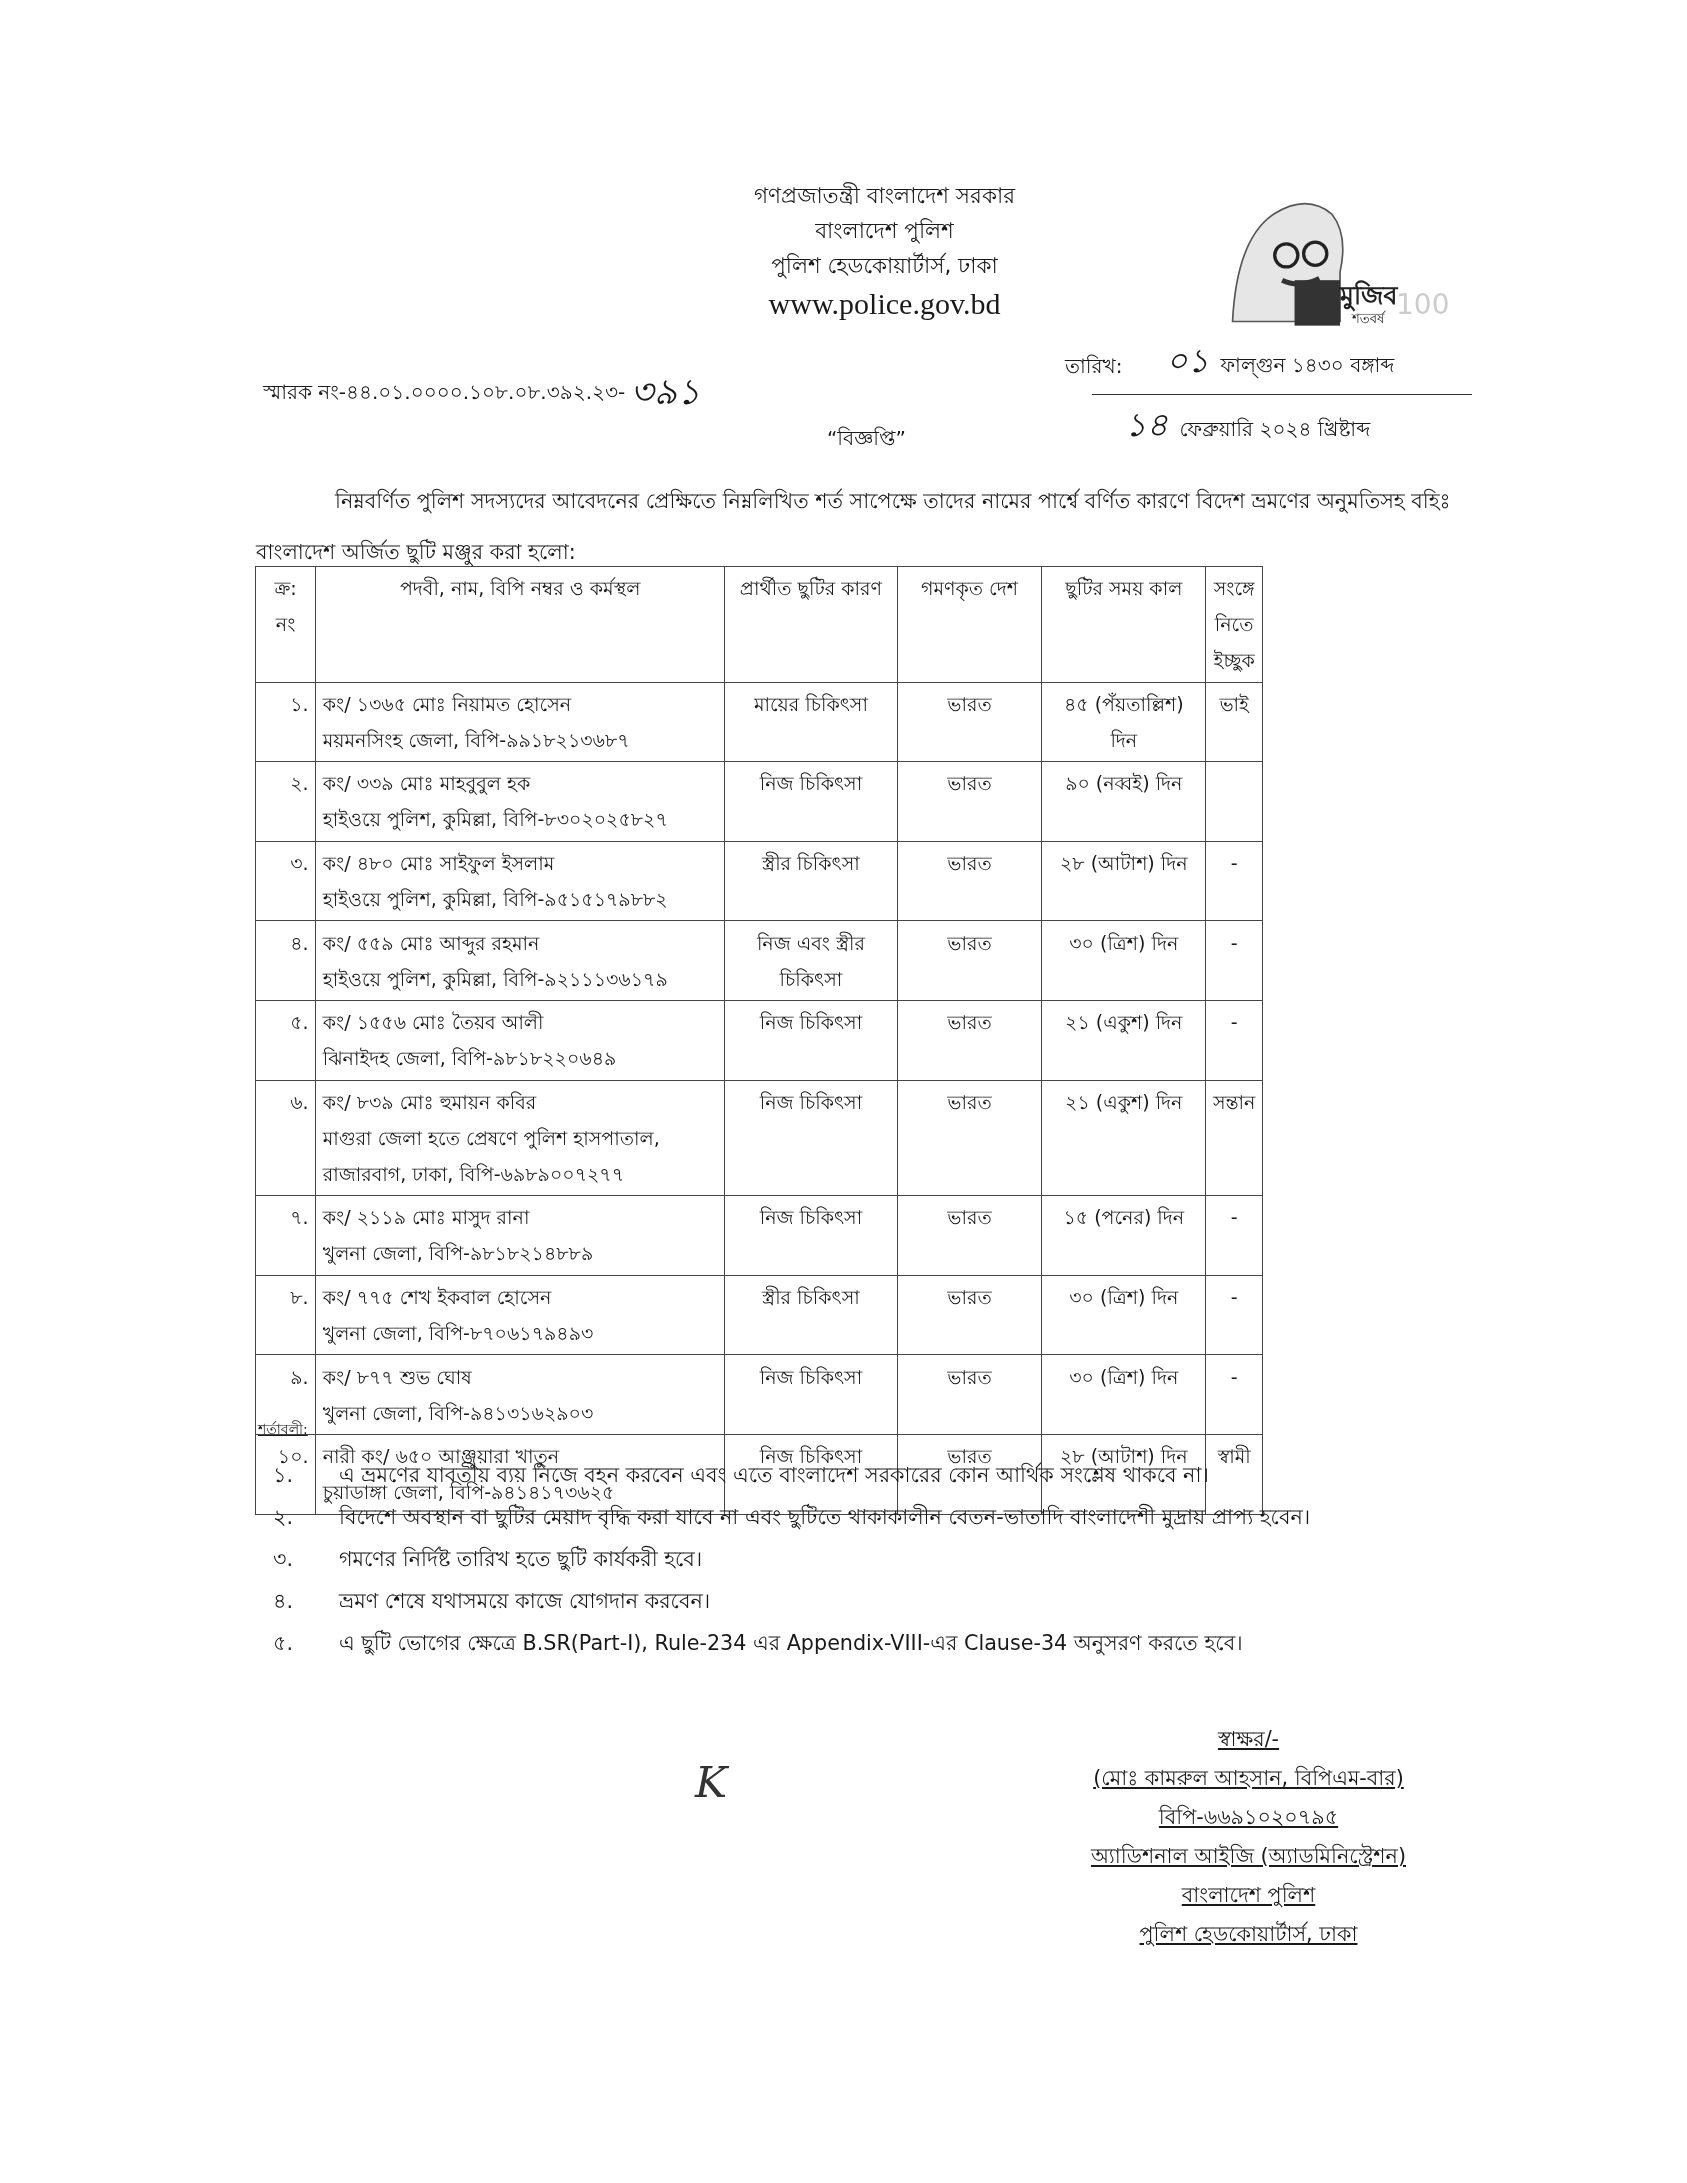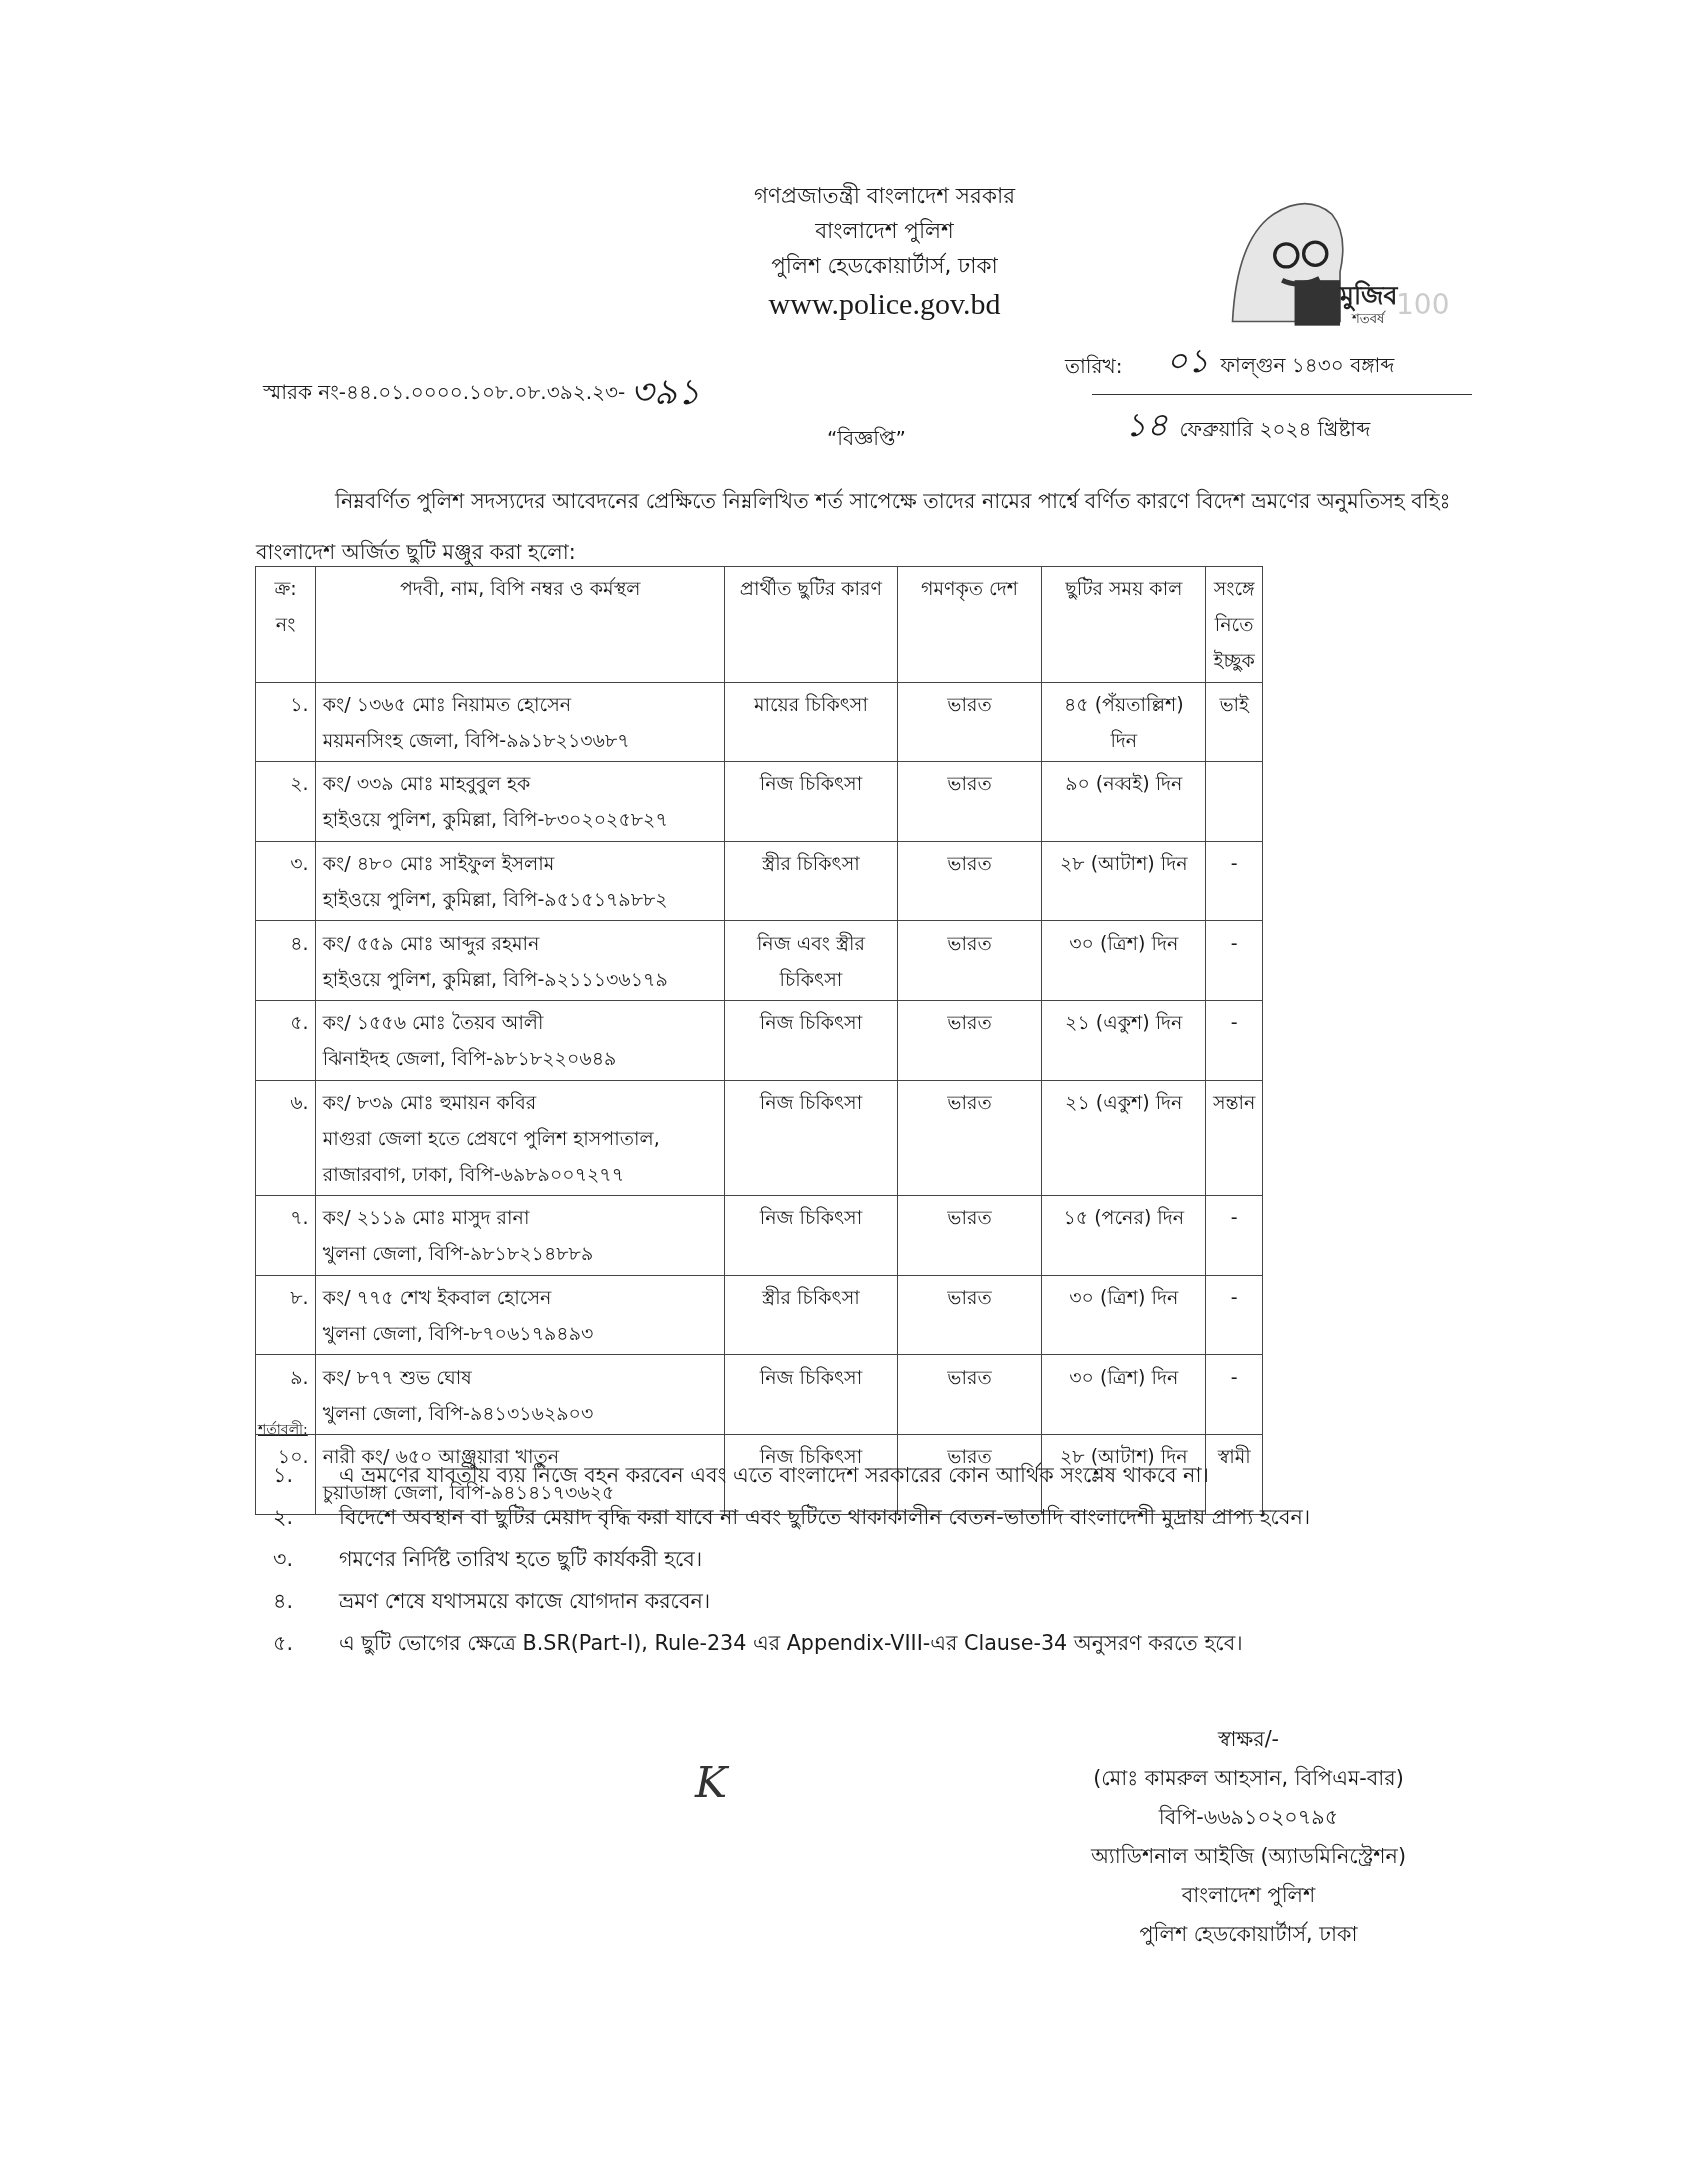--- a/index.html
+++ b/index.html
@@ -21,21 +21,21 @@
   .para { left:256px; top:476px; width:1274px; font-size:20.7px; line-height:51px; text-indent:79px; }
   table.main { position:absolute; left:255px; top:566px; width:1008px; border-collapse:collapse; font-size:19px; }
   table.main th, table.main td { border:1.2px solid #444; vertical-align:top; padding:3.3px 6.6px; line-height:36px; }
   table.main th { font-weight:normal; text-align:center; }
   table.main td.sl { text-align:right; width:51px; }
   table.main td.c { text-align:center; }
   .cond-title { left:258px; top:1418px; font-size:14px; text-decoration:underline; }
   .cond-list { left:273px; top:1460px; width:1240px; font-size:20.7px; }
   .cond-item { height:42px; display:flex; }
   .cond-item .num { width:66px; }
-  .sign { left:1017px; top:1720px; width:463px; text-align:center; font-size:20.7px; line-height:39px; }
+  .sign { left:1017px; top:1720px; width:463px; text-align:center; font-size:20.7px; line-height:39px;text-decoration:underline; }
   .initial { left:695px; top:1757px; font-family:"DejaVu Serif", serif; font-style:italic; font-size:43px; color:#333; }
 </style>
 </head>
 <body>
 
 <div class="abs center-block">
   <div>গণপ্রজাতন্ত্রী বাংলাদেশ সরকার</div>
   <div>বাংলাদেশ পুলিশ</div>
   <div>পুলিশ হেডকোয়ার্টার্স, ঢাকা</div>
   <div class="web">www.police.gov.bd</div>

